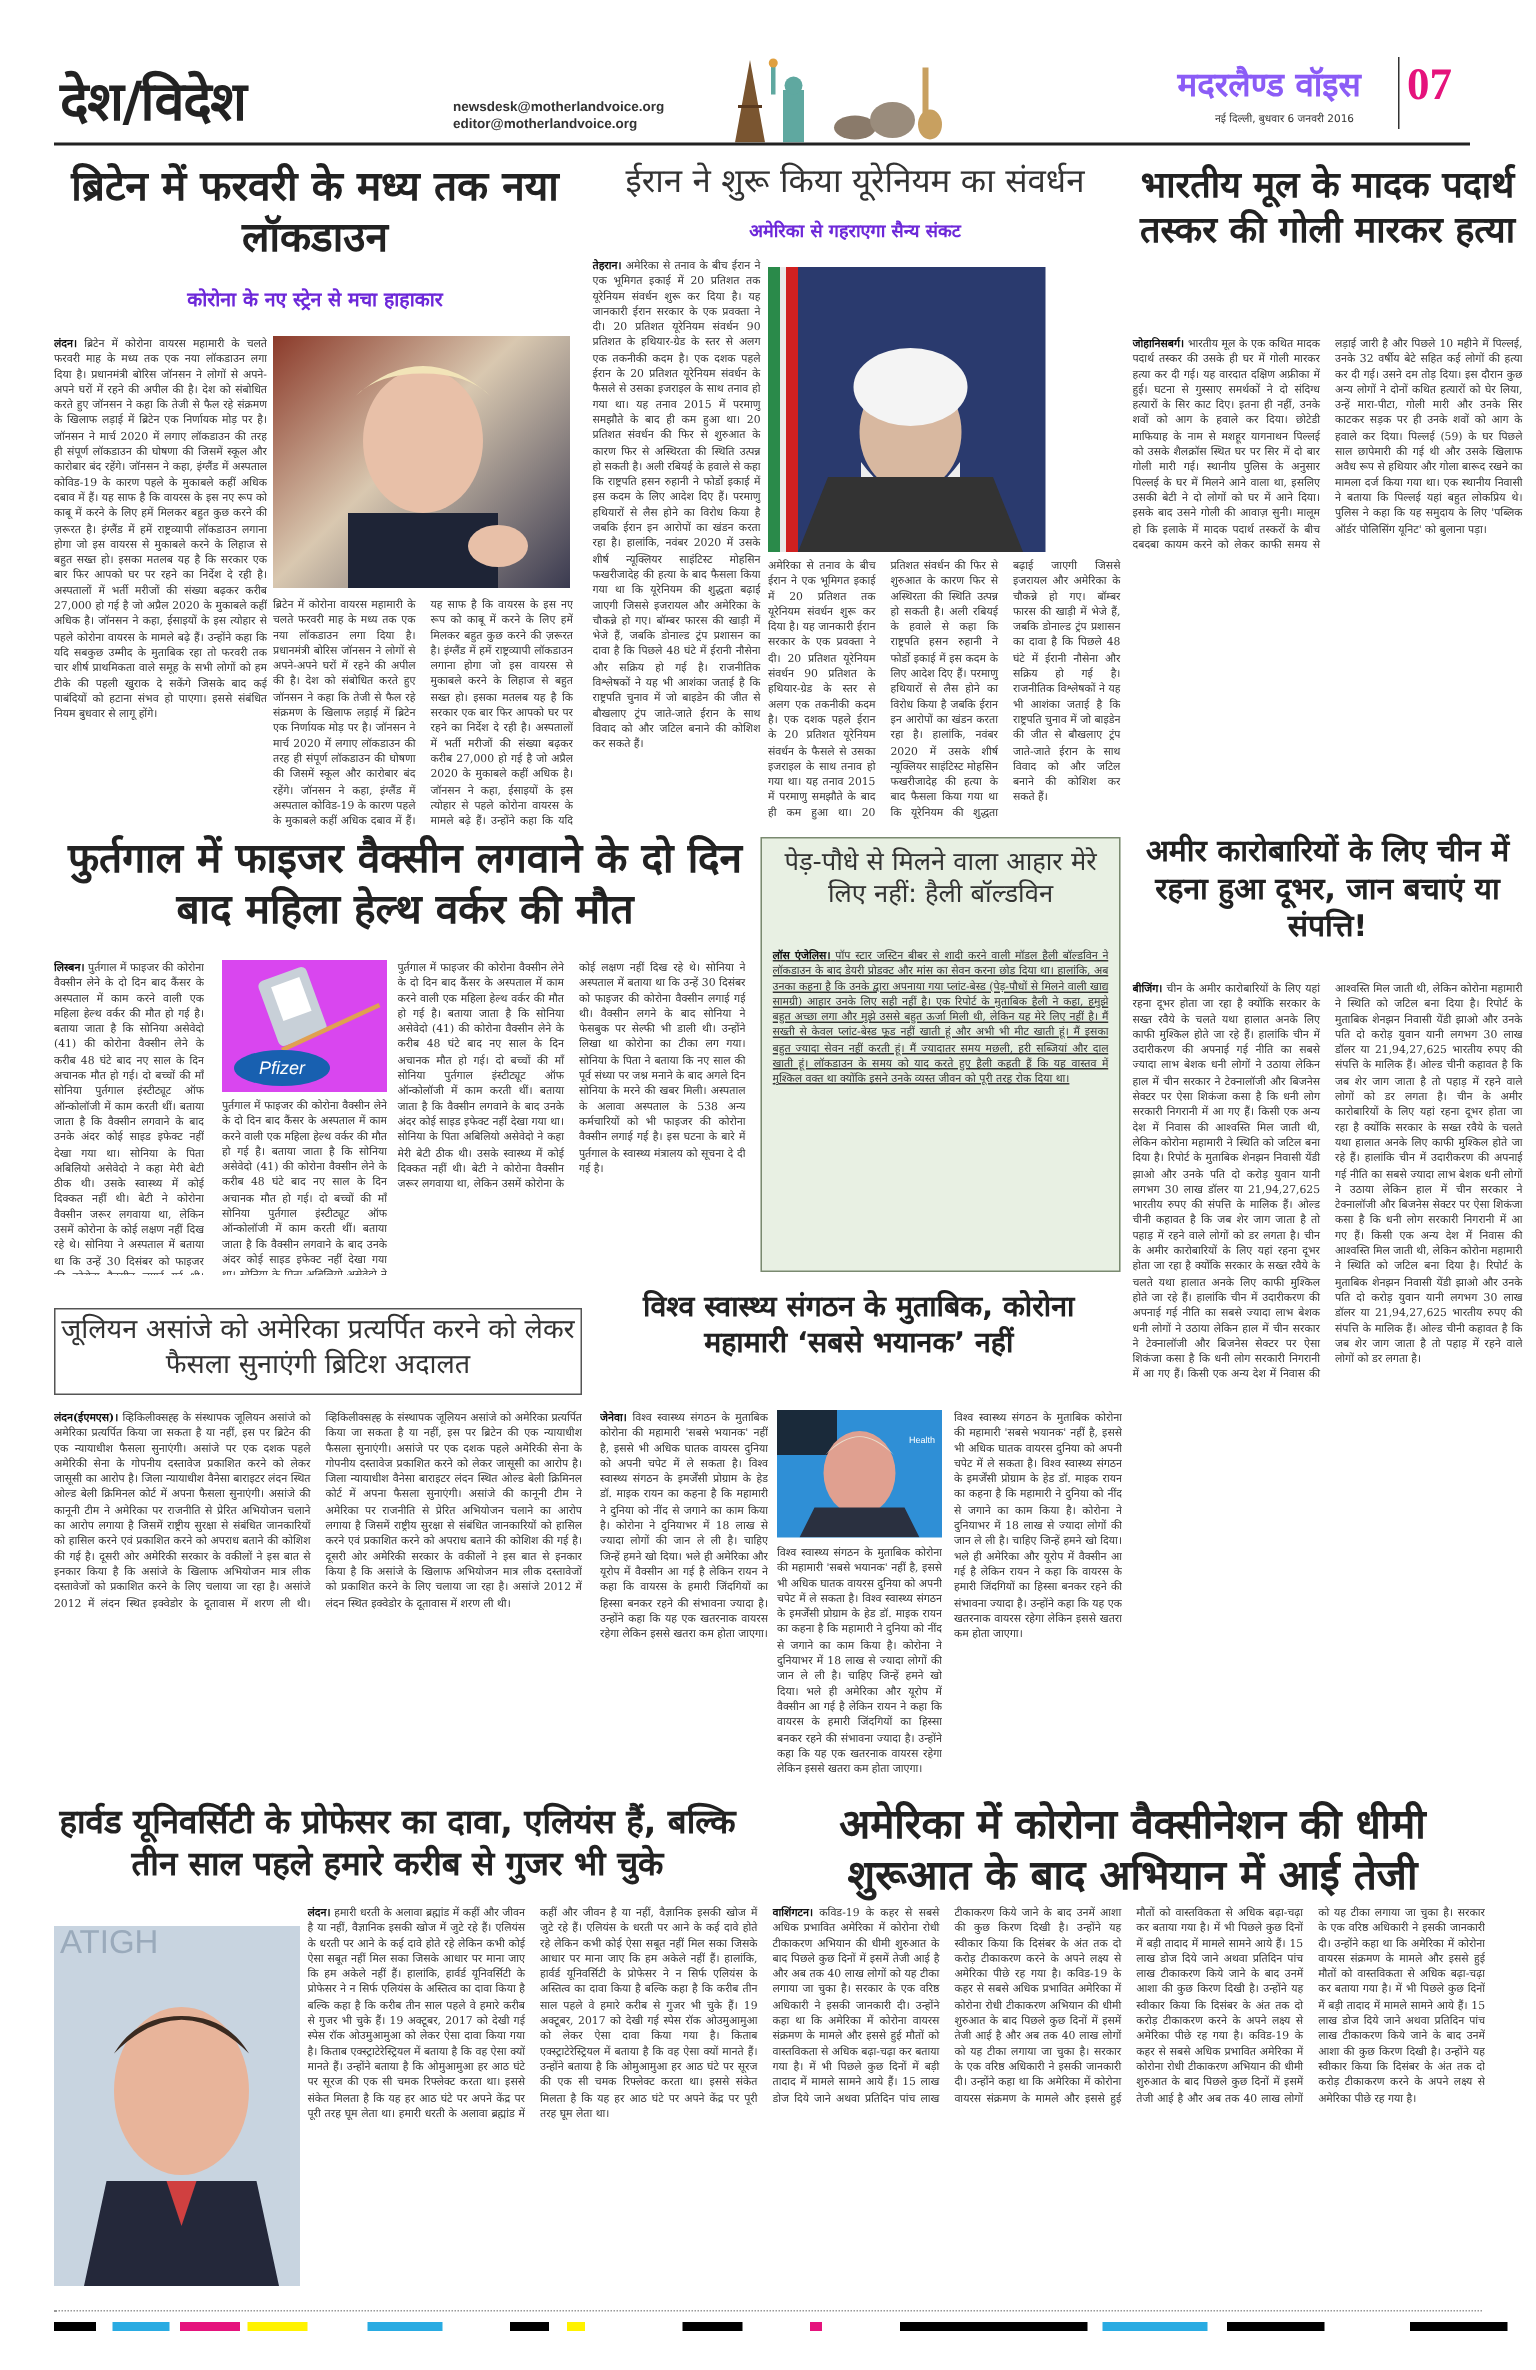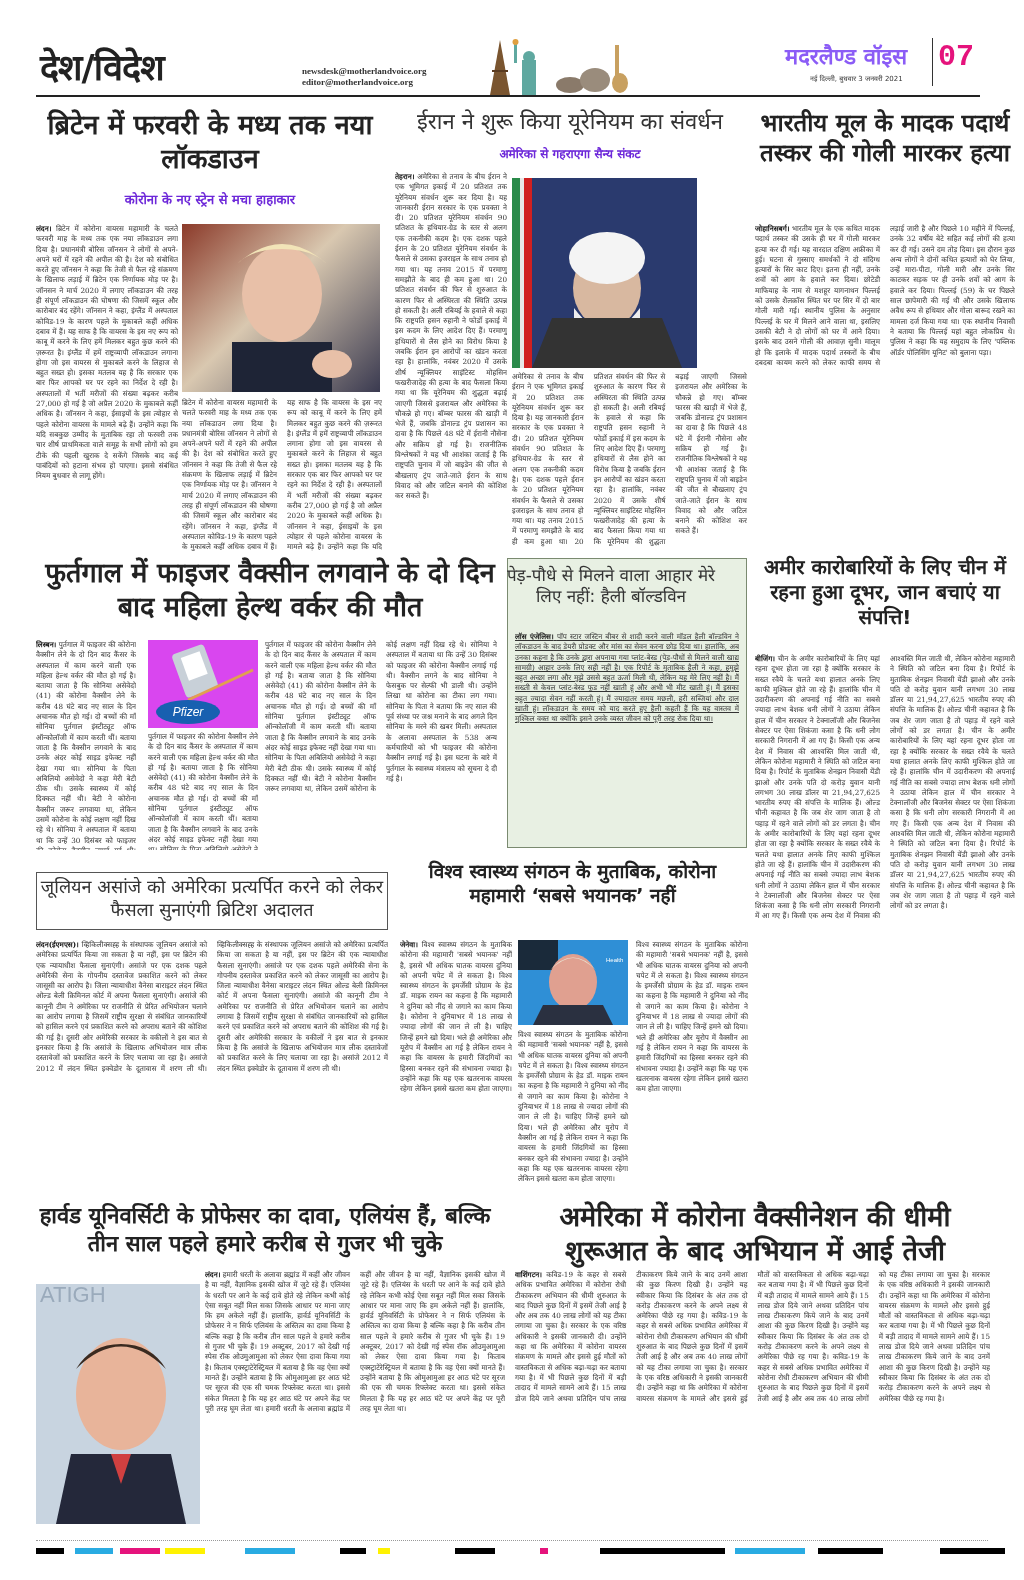--- a/index.html
+++ b/index.html
@@ -1,23 +1,23 @@
 <!DOCTYPE html>
 <html><head>
 <meta charset="utf-8">
 <style>
   * { box-sizing: border-box; margin: 0; padding: 0; }
   body { width: 1024px; height: 1580px; background: #fff; font-family: "DejaVu Serif", serif; color: #222; position: relative; overflow: hidden; }
   .abs { position: absolute; }
   .masthead-section { left: 40px; top: 42px; font-family: "DejaVu Sans", sans-serif; font-weight: bold; font-size: 36px; color: #222; letter-spacing: -1px; }
-  .emails { left: 302px; top: 66px; font-family: Liberation Serif, serif; font-size: 9px; font-weight: bold; color: #333; line-height: 11px; }
+  .emails { left: 302px; top: 66px; font-family: Liberation Sans, sans-serif; font-size: 9px; font-weight: bold; color: #333; line-height: 11px; }
   .paper-name { left: 785px; top: 40px; font-family: "DejaVu Sans", sans-serif; font-weight: bold; font-size: 22px; color: #8b5cf6; }
   .date { left: 810px; top: 74px; font-size: 7px; font-family: "DejaVu Sans", sans-serif; color: #333; }
   .vsep { left: 932px; top: 38px; width: 1px; height: 48px; background: #333; }
-  .pageno { left: 938px; top: 40px; font-family: Liberation Mono, monospace; font-weight: bold; font-size: 30px; color: #e5137c; }
+  .pageno { left: 938px; top: 40px; font-family: Liberation Serif, serif; font-weight: bold; font-size: 30px; color: #e5137c; }
   .rule { left: 36px; top: 95px; width: 944px; height: 2px; background: #222; }
   .illus { left: 470px; top: 35px; width: 220px; height: 60px; }
   .hl { font-family: "DejaVu Sans", sans-serif; font-weight: bold; color: #222; text-align: center; line-height: 1.25; }
   .hl-light { font-family: "DejaVu Sans", sans-serif; font-weight: normal; color: #333; text-align: center; line-height: 1.25; }
   .sub { font-family: "DejaVu Sans", sans-serif; font-weight: bold; color: #6d28d9; text-align: center; font-size: 13px; }
   .body-text { font-size: 7.2px; line-height: 10.3px; color: #333; text-align: justify; overflow: hidden; }
   .body-text b { color: #111; }
   .cols2 { column-count: 2; column-gap: 10px; }
   .cols3 { column-count: 3; column-gap: 10px; }
   .cols4 { column-count: 4; column-gap: 10px; }
@@ -47,21 +47,21 @@
       <circle cx="45.5" cy="7" r="3" fill="#e0a040"></circle>
     </g>
   <g>
       <ellipse cx="100" cy="50" rx="14" ry="8" fill="#8a7a6a"></ellipse>
       <ellipse cx="125" cy="45" rx="15" ry="12" fill="#9a8c7c"></ellipse>
       <rect x="145" y="10" width="4" height="35" fill="#c8a060"></rect>
       <ellipse cx="150" cy="48" rx="8" ry="10" fill="#c8a060"></ellipse>
     </g>
 </svg>
 <div class="abs paper-name">मदरलैण्ड वॉइस</div>
-<div class="abs date">नई दिल्ली, बुधवार 3 जनवरी 2021</div>
+<div class="abs date">नई दिल्ली, बुधवार 6 जनवरी 2016</div>
 <div class="abs vsep"></div>
 <div class="abs pageno">07</div>
 <div class="abs rule"></div>
 
 <div class="abs hl" style="left:30px;top:108px;width:360px;font-size:27px;">ब्रिटेन में फरवरी के मध्य तक नया लॉकडाउन</div>
 <div class="abs sub" style="left:30px;top:190px;width:360px;">कोरोना के नए स्ट्रेन से मचा हाहाकार</div>
 <div class="abs body-text" style="left:36px;top:224px;width:142px;height:336px;">
   <b>लंदन।</b>
   <span>ब्रिटेन में कोरोना वायरस महामारी के चलते फरवरी माह के मध्य तक एक नया लॉकडाउन लगा दिया है। प्रधानमंत्री बोरिस जॉनसन ने लोगों से अपने-अपने घरों में रहने की अपील की है। देश को संबोधित करते हुए जॉनसन ने कहा कि तेजी से फैल रहे संक्रमण के खिलाफ लड़ाई में ब्रिटेन एक निर्णायक मोड़ पर है। जॉनसन ने मार्च 2020 में लगाए लॉकडाउन की तरह ही संपूर्ण लॉकडाउन की घोषणा की जिसमें स्कूल और कारोबार बंद रहेंगे। जॉनसन ने कहा, इंग्लैंड में अस्पताल कोविड-19 के कारण पहले के मुकाबले कहीं अधिक दबाव में हैं। यह साफ है कि वायरस के इस नए रूप को काबू में करने के लिए हमें मिलकर बहुत कुछ करने की ज़रूरत है। इंग्लैंड में हमें राष्ट्रव्यापी लॉकडाउन लगाना होगा जो इस वायरस से मुकाबले करने के लिहाज से बहुत सख्त हो। इसका मतलब यह है कि सरकार एक बार फिर आपको घर पर रहने का निर्देश दे रही है। अस्पतालों में भर्ती मरीजों की संख्या बढ़कर करीब 27,000 हो गई है जो अप्रैल 2020 के मुकाबले कहीं अधिक है। जॉनसन ने कहा, ईसाइयों के इस त्योहार से पहले कोरोना वायरस के मामले बढ़े हैं। उन्होंने कहा कि यदि सबकुछ उम्मीद के मुताबिक रहा तो फरवरी तक चार शीर्ष प्राथमिकता वाले समूह के सभी लोगों को हम टीके की पहली खुराक दे सकेंगे जिसके बाद कई पाबंदियों को हटाना संभव हो पाएगा। इससे संबंधित नियम बुधवार से लागू होंगे।</span>
 </div>
@@ -119,21 +119,21 @@
     </svg>
 </div>
 <div class="abs body-text" style="left:148px;top:732px;width:110px;height:118px;">
   <span>पुर्तगाल में फाइजर की कोरोना वैक्सीन लेने के दो दिन बाद कैंसर के अस्पताल में काम करने वाली एक महिला हेल्थ वर्कर की मौत हो गई है। बताया जाता है कि सोनिया असेवेदो (41) की कोरोना वैक्सीन लेने के करीब 48 घंटे बाद नए साल के दिन अचानक मौत हो गई। दो बच्चों की माँ सोनिया पुर्तगाल इंस्टीट्यूट ऑफ ऑन्कोलॉजी में काम करती थीं। बताया जाता है कि वैक्सीन लगवाने के बाद उनके अंदर कोई साइड इफेक्ट नहीं देखा गया था। सोनिया के पिता अबिलियो असेवेदो ने कहा मेरी बेटी ठीक थी। उसके स्वास्थ्य में कोई दिक्कत नहीं थी। बेटी ने कोरोना वैक्सीन जरूर लगवाया था, लेकिन उसमें कोरोना के कोई लक्षण नहीं दिख रहे थे। सोनिया ने अस्पताल में बताया था कि उन्हें 30 दिसंबर को फाइजर की कोरोना वैक्सीन लगाई गई थी। वैक्सीन लगने के बाद सोनिया ने फेसबुक पर सेल्फी भी डाली थी। उन्होंने लिखा था कोरोना का टीका लग गया। सोनिया के पिता ने बताया कि नए साल की पूर्व संध्या पर जश्न मनाने के बाद अगले दिन सोनिया के मरने की खबर मिली। अस्पताल के अलावा अस्पताल के 538 अन्य कर्मचारियों को भी फाइजर की कोरोना वैक्सीन लगाई गई है। इस घटना के बारे में पुर्तगाल के स्वास्थ्य मंत्रालय को सूचना दे दी गई है।</span>
 </div>
 <div class="abs body-text cols2" style="left:265px;top:640px;width:232px;height:210px;">
   <span>पुर्तगाल में फाइजर की कोरोना वैक्सीन लेने के दो दिन बाद कैंसर के अस्पताल में काम करने वाली एक महिला हेल्थ वर्कर की मौत हो गई है। बताया जाता है कि सोनिया असेवेदो (41) की कोरोना वैक्सीन लेने के करीब 48 घंटे बाद नए साल के दिन अचानक मौत हो गई। दो बच्चों की माँ सोनिया पुर्तगाल इंस्टीट्यूट ऑफ ऑन्कोलॉजी में काम करती थीं। बताया जाता है कि वैक्सीन लगवाने के बाद उनके अंदर कोई साइड इफेक्ट नहीं देखा गया था। सोनिया के पिता अबिलियो असेवेदो ने कहा मेरी बेटी ठीक थी। उसके स्वास्थ्य में कोई दिक्कत नहीं थी। बेटी ने कोरोना वैक्सीन जरूर लगवाया था, लेकिन उसमें कोरोना के कोई लक्षण नहीं दिख रहे थे। सोनिया ने अस्पताल में बताया था कि उन्हें 30 दिसंबर को फाइजर की कोरोना वैक्सीन लगाई गई थी। वैक्सीन लगने के बाद सोनिया ने फेसबुक पर सेल्फी भी डाली थी। उन्होंने लिखा था कोरोना का टीका लग गया। सोनिया के पिता ने बताया कि नए साल की पूर्व संध्या पर जश्न मनाने के बाद अगले दिन सोनिया के मरने की खबर मिली। अस्पताल के अलावा अस्पताल के 538 अन्य कर्मचारियों को भी फाइजर की कोरोना वैक्सीन लगाई गई है। इस घटना के बारे में पुर्तगाल के स्वास्थ्य मंत्रालय को सूचना दे दी गई है।</span>
 </div>
 
 <div class="abs greenbox" style="left:507px;top:558px;width:240px;height:290px;"></div>
-<div class="abs hl-light" style="left:496px;top:565px;width:230px;font-size:17px;">पेड़-पौधे से मिलने वाला आहार मेरे लिए नहीं: हैली बॉल्डविन</div>
+<div class="abs hl-light" style="left:512px;top:565px;width:230px;font-size:17px;">पेड़-पौधे से मिलने वाला आहार मेरे लिए नहीं: हैली बॉल्डविन</div>
 <div class="abs body-text" style="left:515px;top:632px;width:224px;height:210px;text-decoration:underline;">
   <b>लॉस एंजेलिस।</b>
   <span>पॉप स्टार जस्टिन बीबर से शादी करने वाली मॉडल हैली बॉल्डविन ने लॉकडाउन के बाद डेयरी प्रोडक्ट और मांस का सेवन करना छोड़ दिया था। हालांकि, अब उनका कहना है कि उनके द्वारा अपनाया गया प्लांट-बेस्ड (पेड़-पौधों से मिलने वाली खाद्य सामग्री) आहार उनके लिए सही नहीं है। एक रिपोर्ट के मुताबिक हैली ने कहा, हमुझे बहुत अच्छा लगा और मुझे उससे बहुत ऊर्जा मिली थी, लेकिन यह मेरे लिए नहीं है। मैं सख्ती से केवल प्लांट-बेस्ड फूड नहीं खाती हूं और अभी भी मीट खाती हूं। मैं इसका बहुत ज्यादा सेवन नहीं करती हूं। मैं ज्यादातर समय मछली, हरी सब्जियां और दाल खाती हूं। लॉकडाउन के समय को याद करते हुए हैली कहती हैं कि यह वास्तव में मुश्किल वक्त था क्योंकि इसने उनके व्यस्त जीवन को पूरी तरह रोक दिया था।</span>
 </div>
 
 <div class="abs hl" style="left:755px;top:555px;width:260px;font-size:20px;">अमीर कारोबारियों के लिए चीन में रहना हुआ दूभर, जान बचाएं या संपत्ति!</div>
 <div class="abs body-text cols2" style="left:755px;top:654px;width:260px;height:540px;">
   <b>बीजिंग।</b>
   <span>चीन के अमीर कारोबारियों के लिए यहां रहना दूभर होता जा रहा है क्योंकि सरकार के सख्त रवैये के चलते यथा हालात अनके लिए काफी मुश्किल होते जा रहे हैं। हालांकि चीन में उदारीकरण की अपनाई गई नीति का सबसे ज्यादा लाभ बेशक धनी लोगों ने उठाया लेकिन हाल में चीन सरकार ने टेक्नालॉजी और बिजनेस सेक्टर पर ऐसा शिकंजा कसा है कि धनी लोग सरकारी निगरानी में आ गए हैं। किसी एक अन्य देश में निवास की आश्वस्ति मिल जाती थी, लेकिन कोरोना महामारी ने स्थिति को जटिल बना दिया है। रिपोर्ट के मुताबिक शेनझन निवासी येंडी झाओ और उनके पति दो करोड़ युवान यानी लगभग 30 लाख डॉलर या 21,94,27,625 भारतीय रुपए की संपत्ति के मालिक हैं। ओल्ड चीनी कहावत है कि जब शेर जाग जाता है तो पहाड़ में रहने वाले लोगों को डर लगता है।</span>
   <span>चीन के अमीर कारोबारियों के लिए यहां रहना दूभर होता जा रहा है क्योंकि सरकार के सख्त रवैये के चलते यथा हालात अनके लिए काफी मुश्किल होते जा रहे हैं। हालांकि चीन में उदारीकरण की अपनाई गई नीति का सबसे ज्यादा लाभ बेशक धनी लोगों ने उठाया लेकिन हाल में चीन सरकार ने टेक्नालॉजी और बिजनेस सेक्टर पर ऐसा शिकंजा कसा है कि धनी लोग सरकारी निगरानी में आ गए हैं। किसी एक अन्य देश में निवास की आश्वस्ति मिल जाती थी, लेकिन कोरोना महामारी ने स्थिति को जटिल बना दिया है। रिपोर्ट के मुताबिक शेनझन निवासी येंडी झाओ और उनके पति दो करोड़ युवान यानी लगभग 30 लाख डॉलर या 21,94,27,625 भारतीय रुपए की संपत्ति के मालिक हैं। ओल्ड चीनी कहावत है कि जब शेर जाग जाता है तो पहाड़ में रहने वाले लोगों को डर लगता है।</span>

